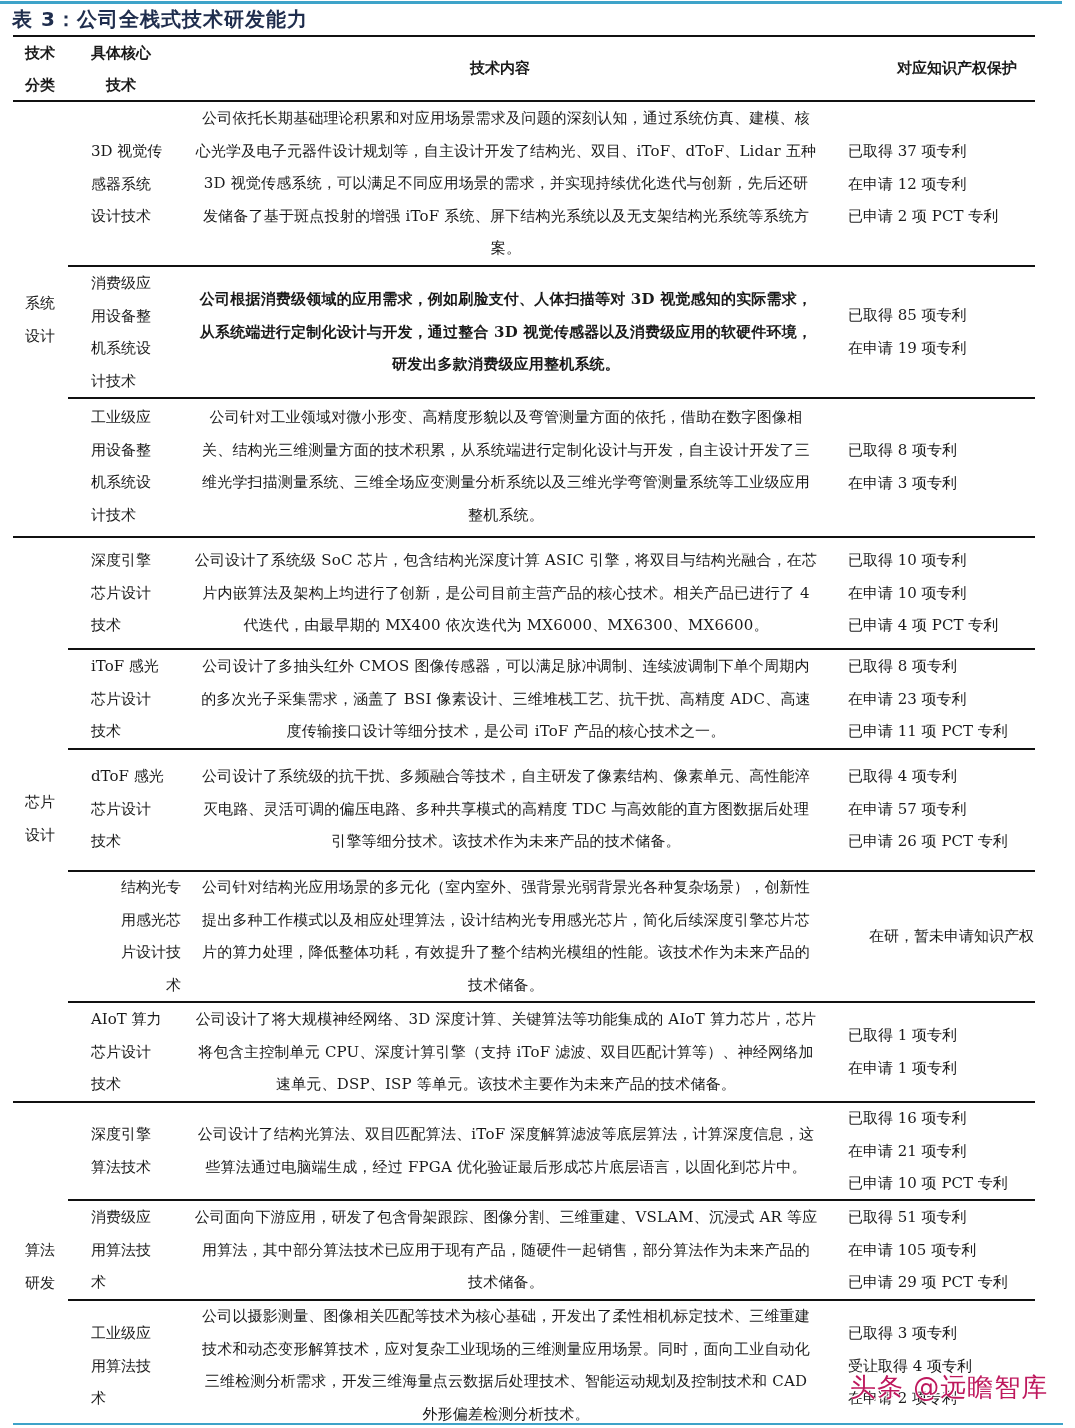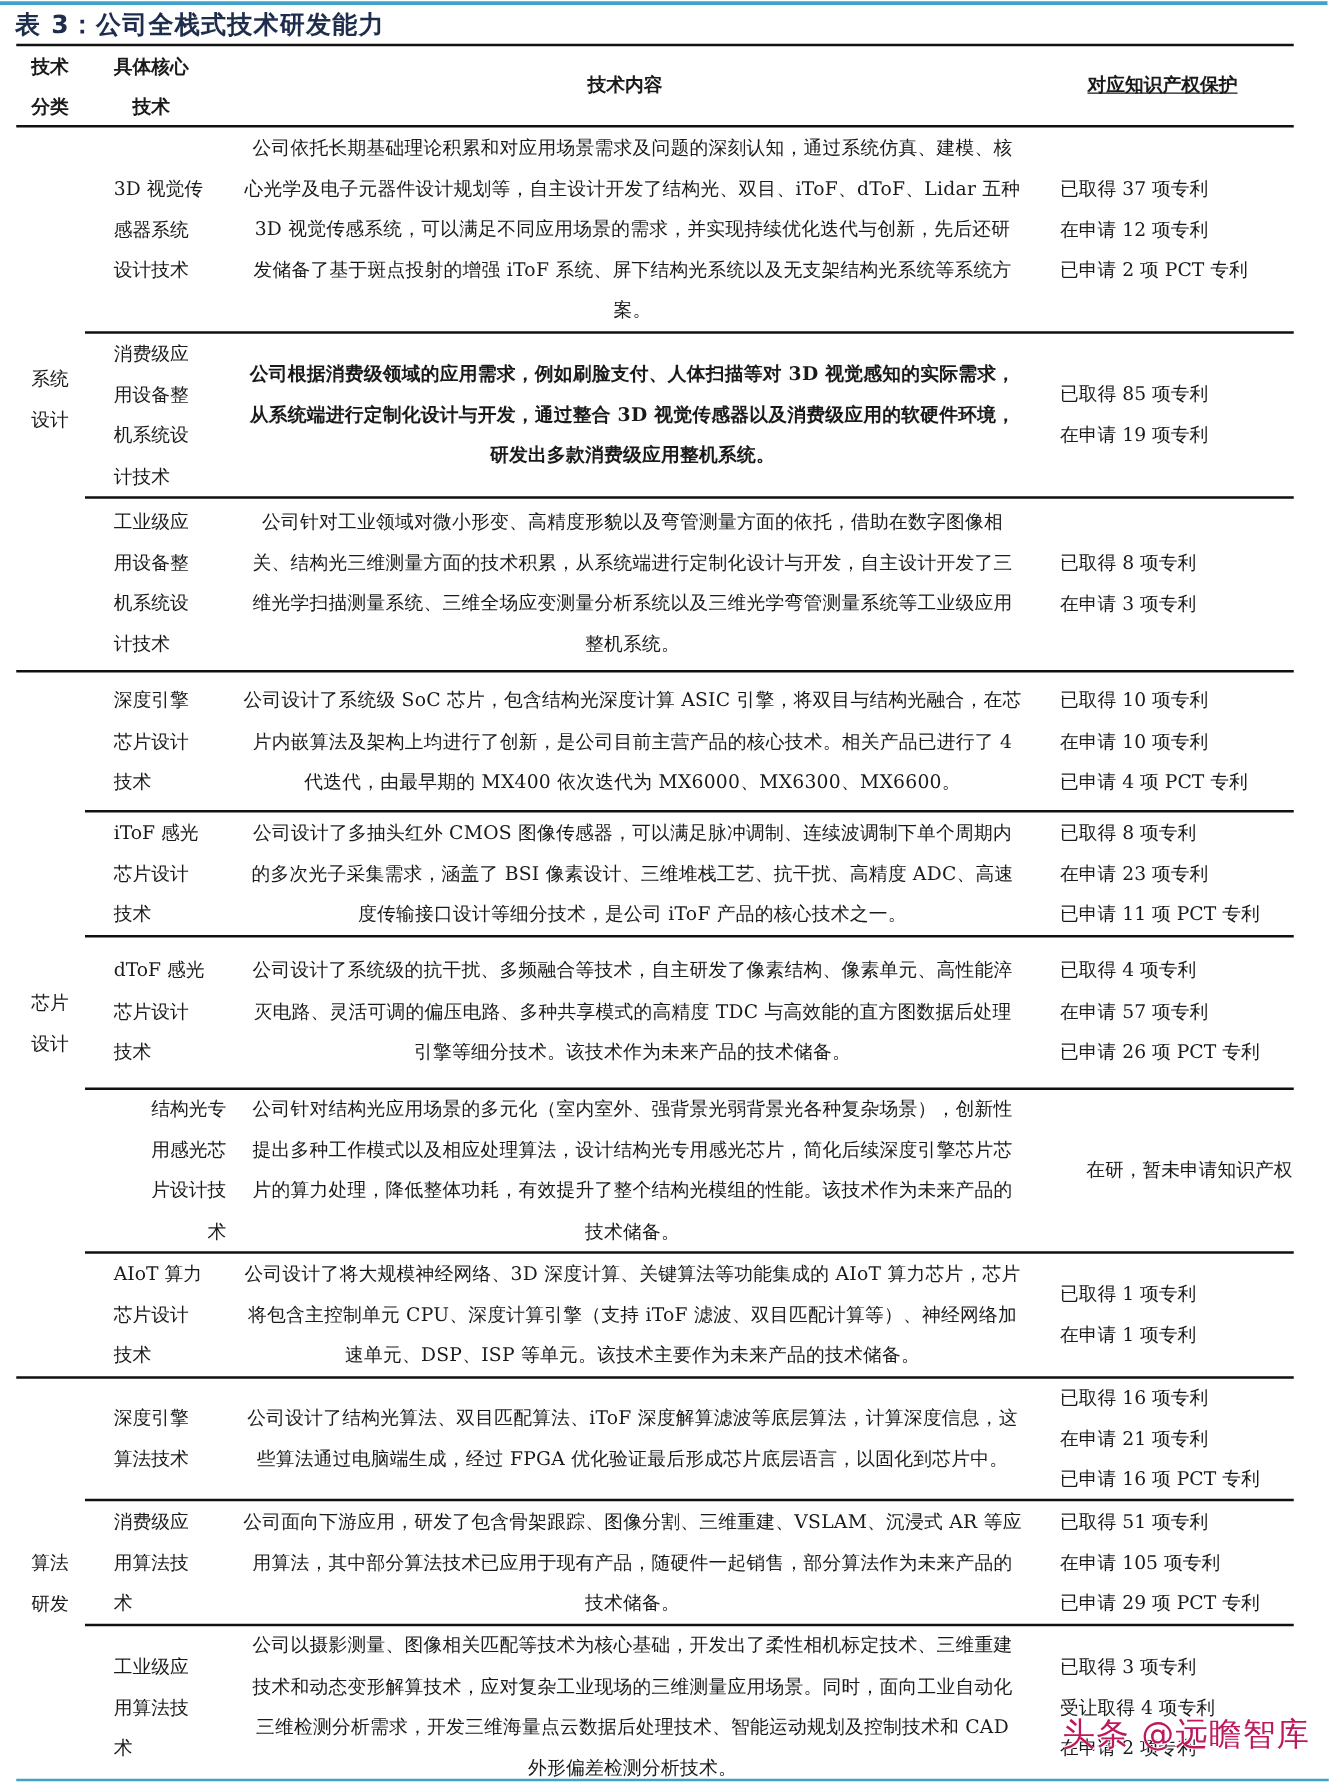--- a/index.html
+++ b/index.html
@@ -39,21 +39,21 @@
 
 <div class="hdr" style="left:25px; top:37px;">
   <span class="line">技术</span>
   <span class="line">分类</span>
 </div>
 <div class="hdr" style="left:86px; top:37px; text-align:center; width:70px;">
   <span class="line">具体核心</span>
   <span class="line">技术</span>
 </div>
 <div class="hdr" style="left:470px; top:52px;">技术内容</div>
-<div class="hdr" style="left:870px; top:52px;text-decoration:underline;">对应知识产权保护</div>
+<div class="hdr" style="left:897px; top:52px;">对应知识产权保护</div>
 
 <div class="cell cat" style="top:287px;">
   <span class="line">系统</span>
   <span class="line">设计</span>
 </div>
 <div class="cell cat" style="top:786px;">
   <span class="line">芯片</span>
   <span class="line">设计</span>
 </div>
 <div class="cell cat" style="top:1234px;">
@@ -206,21 +206,21 @@
   <span class="line">深度引擎</span>
     <span class="line">算法技术</span>
 </div>
 <div class="cell content" style="top:1118px;">
   <span class="line">公司设计了结构光算法、双目匹配算法、iToF 深度解算滤波等底层算法，计算深度信息，这</span>
     <span class="line">些算法通过电脑端生成，经过 FPGA 优化验证最后形成芯片底层语言，以固化到芯片中。</span>
 </div>
 <div class="cell ip" style="top:1102px;">
   <span class="line">已取得 16 项专利</span>
     <span class="line">在申请 21 项专利</span>
-    <span class="line">已申请 16 项 PCT 专利</span>
+    <span class="line">已申请 10 项 PCT 专利</span>
 </div>
 
 <div class="cell tech" style="top:1201px;">
   <span class="line">消费级应</span>
     <span class="line">用算法技</span>
     <span class="line">术</span>
 </div>
 <div class="cell content" style="top:1201px;">
   <span class="line">公司面向下游应用，研发了包含骨架跟踪、图像分割、三维重建、VSLAM、沉浸式 AR 等应</span>
     <span class="line">用算法，其中部分算法技术已应用于现有产品，随硬件一起销售，部分算法作为未来产品的</span>

